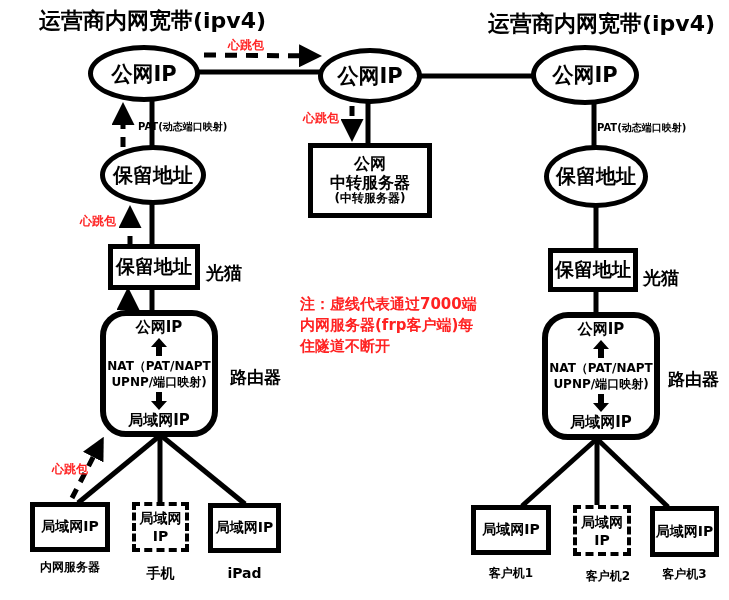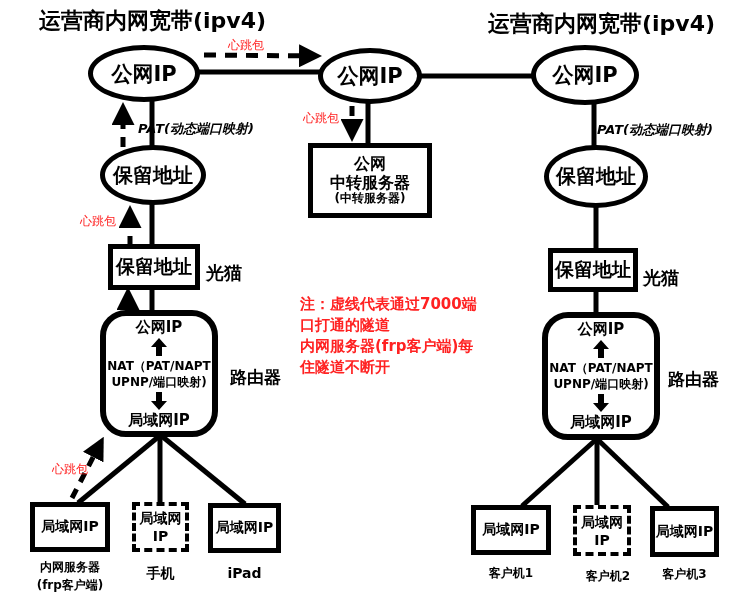--- a/index.html
+++ b/index.html
@@ -29,26 +29,26 @@
   .router{
     border:6px solid #000;border-radius:26px;background:#fff;box-sizing:border-box;
     display:flex;flex-direction:column;align-items:center;justify-content:center;
     font-weight:bold;text-align:center;
   }
   .router .rtop,.router .rbot{font-size:15px;line-height:17px;}
   .router .rnat{font-size:12px;line-height:16px;white-space:nowrap;}
   .router .arr{line-height:0;margin:2px 0;}
   .lanbox{font-size:14px;}
   .lbl{font-weight:bold;white-space:nowrap;}
-  .lbl.pat{font-size:13px;font-style:italic;}
+  .lbl.pat{font-size:10px;}
   .lbl.modem{font-size:18px;}
   .lbl.routerlbl{font-size:17px;}
   .devname{font-weight:bold;text-align:center;font-size:12px;line-height:18px;}
   .devname.big{font-size:14px;}
-  .red{font-weight:normal;white-space:nowrap;}
+  .red{font-weight:bold;white-space:nowrap;}
   .hb{font-size:12px;}
   .note div{font-size:15px;line-height:21px;white-space:nowrap;font-weight:bold;}
   .caption{font-size:16px;font-weight:bold;white-space:nowrap;}
   svg.layer{position:absolute;left:0;top:0;pointer-events:none;}
 </style>
 </head>
 <body>
 
 <div id="canvas">
 
@@ -150,39 +150,37 @@
   <div class="abs lbl routerlbl" style="left:230px;top:366px;">路由器</div>
   <div class="abs lbl routerlbl" style="left:668px;top:368px;">路由器</div>
 
   <div class="abs red hb" style="left:228px;top:37px;color:#ff2222;">心跳包</div>
   <div class="abs red hb" style="left:303px;top:110px;color:#ff2222;">心跳包</div>
   <div class="abs red hb" style="left:80px;top:213px;color:#ff2222;">心跳包</div>
   <div class="abs red hb" style="left:52px;top:461px;color:#ff2222;">心跳包</div>
 
   <div class="abs note" style="left:300px;top:294px;color:#ff2222;">
     <div>注：虚线代表通过7000端</div>
-    <div>口打通的隧道</div>
     <div>内网服务器(frp客户端)每</div>
     <div>住隧道不断开</div>
   </div>
 
 
   <div class="abs box lanbox" style="left:30px;top:502px;width:80px;height:50px;">
       <span>局域网IP</span>
     </div>
   <div class="abs box lanbox dashed" style="left:132px;top:502px;width:57px;height:50px;">
       <span>局域网IP</span>
     </div>
   <div class="abs box lanbox" style="left:208px;top:503px;width:73px;height:50px;">
       <span>局域网IP</span>
     </div>
 
   <div class="abs devname" style="left:20px;top:558px;width:100px;">
     <div>内网服务器</div>
-    <div>(frp客户端)</div>
   </div>
   <div class="abs devname big" style="left:132px;top:564px;width:57px;">手机</div>
   <div class="abs devname big" style="left:208px;top:564px;width:73px;">iPad</div>
 
   <div class="abs box lanbox" style="left:471px;top:505px;width:80px;height:50px;">
       <span>局域网IP</span>
     </div>
   <div class="abs box lanbox dashed" style="left:573px;top:505px;width:58px;height:51px;">
       <span>局域网IP</span>
     </div>

